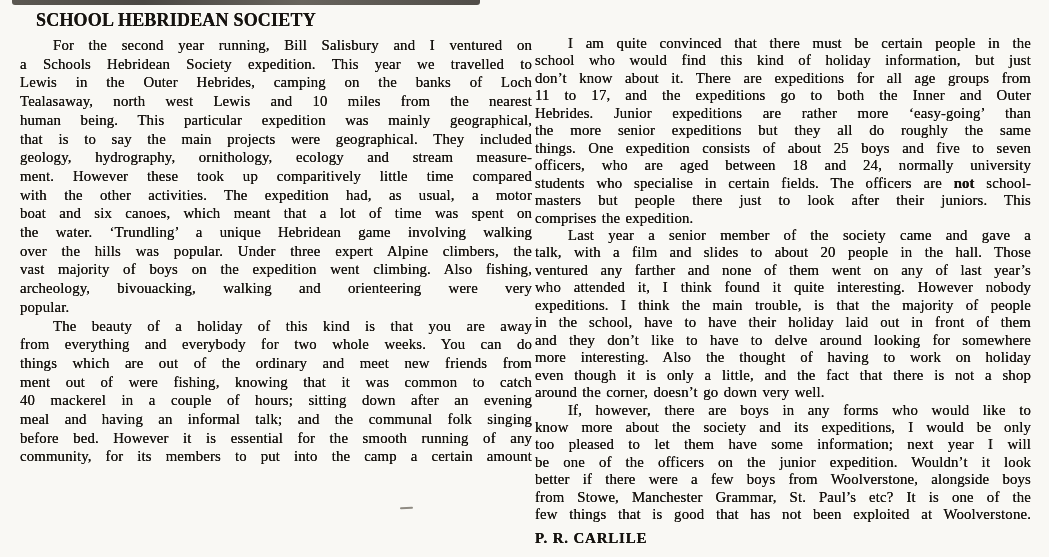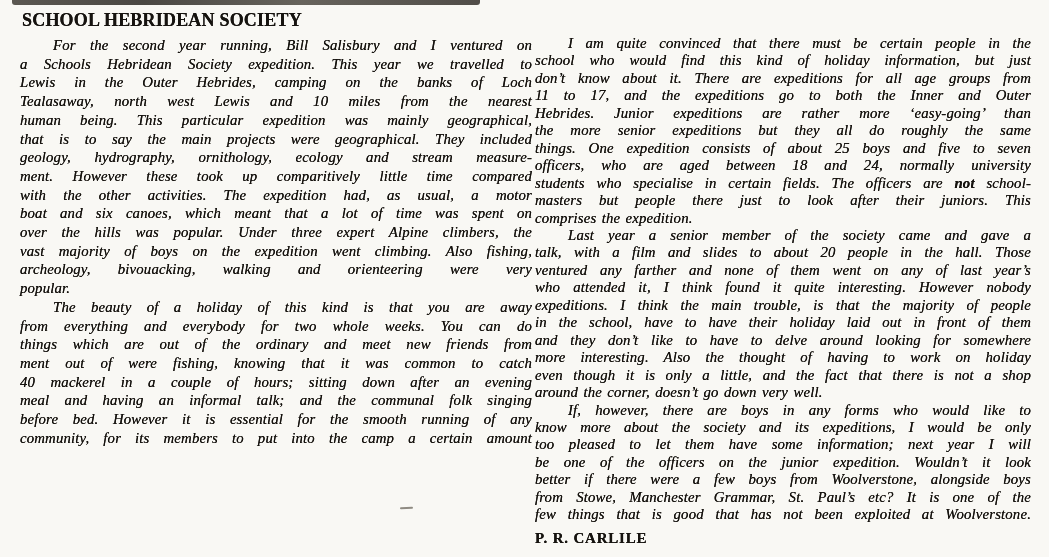--- a/index.html
+++ b/index.html
@@ -27,38 +27,37 @@
     opacity: .9;
   }
   .artifact-dash {
     position: absolute; left: 400px; top: 507px; width: 13px; height: 2px;
     background: #8f8b82; border-radius: 2px; transform: rotate(-2deg);
   }
   .col { position: absolute; top: 0; }
   .col-left  { left: 20px;  width: 512px; }
   .col-right { left: 535px; width: 496px; padding-top: 35px; }
   h1.title {
-    margin: 2px; padding: 0;
+    margin: 16px; padding: 0;
     margin-top: 8px; margin-bottom: 4px;
     font-size: 18px; font-weight: 700;
     letter-spacing: 0.2px;
     line-height: 24px;
     text-shadow: 0 0 0.5px currentColor;
   }
   .para { margin: 0; }
   .line {
     font-size: 14.8px;
     text-align: justify;
     text-align-last: justify;
     text-justify: inter-word;
     letter-spacing: 0.15px;
     word-spacing: 1.5px;
     white-space: normal;
     text-shadow: 0 0 0.45px currentColor;
-    font-style: italic;
   }
   .col-left .line  { line-height: 18.7px; }
   .col-right .line { line-height: 17.45px; }
   .line.first { text-indent: 33px; }
   .line.last  { text-align-last: left; }
   .b { font-weight: 700; }
   .byline {
     margin-top: 6px;
     text-align: left;
     font-size: 15px; font-weight: 700;
@@ -81,20 +80,21 @@
           <div class="line first"><span>For the second year running, Bill Salisbury and I ventured on</span></div>
           <div class="line"><span>a Schools Hebridean Society expedition. This year we travelled to</span></div>
           <div class="line"><span>Lewis in the Outer Hebrides, camping on the banks of Loch</span></div>
           <div class="line"><span>Tealasaway, north west Lewis and 10 miles from the nearest</span></div>
           <div class="line"><span>human being. This particular expedition was mainly geographical,</span></div>
           <div class="line"><span>that is to say the main projects were geographical. They included</span></div>
           <div class="line"><span>geology, hydrography, ornithology, ecology and stream measure-</span></div>
           <div class="line"><span>ment. However these took up comparitively little time compared</span></div>
           <div class="line"><span>with the other activities. The expedition had, as usual, a motor</span></div>
           <div class="line"><span>boat and six canoes, which meant that a lot of time was spent on</span></div>
+          <div class="line"><span>the water. ‘Trundling’ a unique Hebridean game involving walking</span></div>
           <div class="line"><span>over the hills was popular. Under three expert Alpine climbers, the</span></div>
           <div class="line"><span>vast majority of boys on the expedition went climbing. Also fishing,</span></div>
           <div class="line"><span>archeology, bivouacking, walking and orienteering were very</span></div>
           <div class="line last"><span>popular.</span></div>
         </div>
         <div class="para">
           <div class="line first"><span>The beauty of a holiday of this kind is that you are away</span></div>
           <div class="line"><span>from everything and everybody for two whole weeks. You can do</span></div>
           <div class="line"><span>things which are out of the ordinary and meet new friends from</span></div>
           <div class="line"><span>ment out of were fishing, knowing that it was common to catch</span></div>

